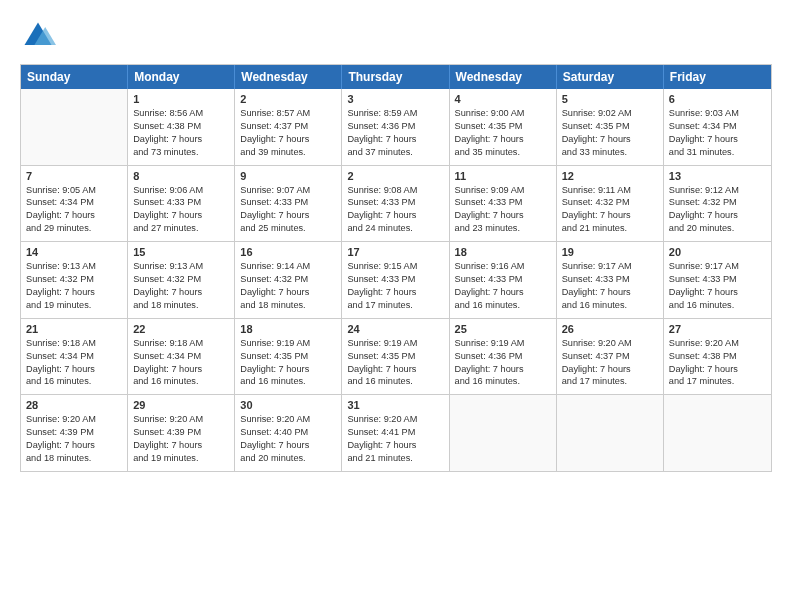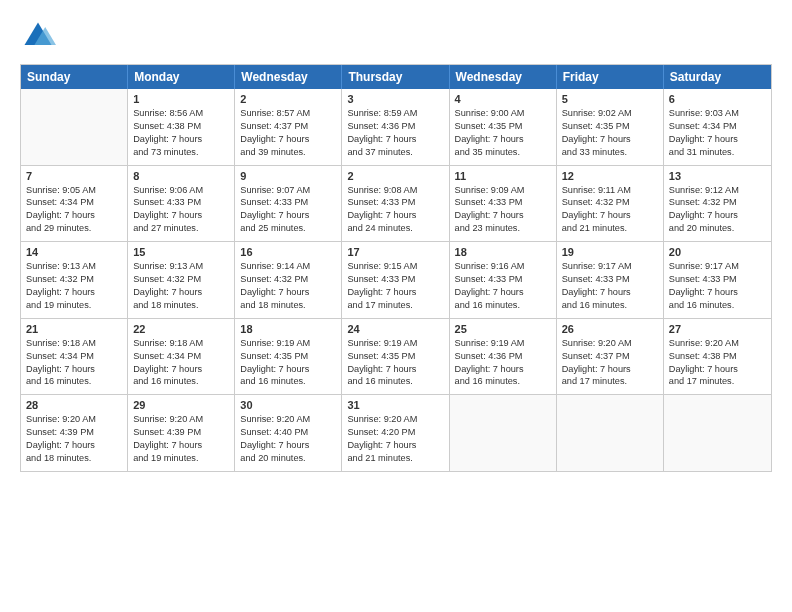--- a/index.html
+++ b/index.html
@@ -132,22 +132,22 @@
     </div>
   </div>
 
   <div class="calendar">
     <div class="cal-header">
     <div class="cal-header-cell">Sunday</div>
         <div class="cal-header-cell">Monday</div>
         <div class="cal-header-cell">Wednesday</div>
         <div class="cal-header-cell">Thursday</div>
         <div class="cal-header-cell">Wednesday</div>
+        <div class="cal-header-cell">Saturday</div>
         <div class="cal-header-cell">Friday</div>
-        <div class="cal-header-cell">Saturday</div>
       </div>
     <div class="cal-body">
     <div class="cal-row">
           <div class="cal-cell empty"></div>
           <div class="cal-cell">
             <span class="day-num">1</span>
             <span class="cell-line">Sunrise: 8:56 AM</span>
             <span class="cell-line">Sunset: 4:38 PM</span>
             <span class="cell-line">Daylight: 7 hours</span>
             <span class="cell-line">and 73 minutes.</span>
@@ -359,21 +359,21 @@
           <div class="cal-cell">
             <span class="day-num">30</span>
             <span class="cell-line">Sunrise: 9:20 AM</span>
             <span class="cell-line">Sunset: 4:40 PM</span>
             <span class="cell-line">Daylight: 7 hours</span>
             <span class="cell-line">and 20 minutes.</span>
           </div>
           <div class="cal-cell">
             <span class="day-num">31</span>
             <span class="cell-line">Sunrise: 9:20 AM</span>
-            <span class="cell-line">Sunset: 4:20 PM</span>
+            <span class="cell-line">Sunset: 4:41 PM</span>
             <span class="cell-line">Daylight: 7 hours</span>
             <span class="cell-line">and 21 minutes.</span>
           </div>
           <div class="cal-cell empty"></div>
           <div class="cal-cell empty"></div>
           <div class="cal-cell empty"></div>
         </div>
       </div>
   </div>
 </div>

